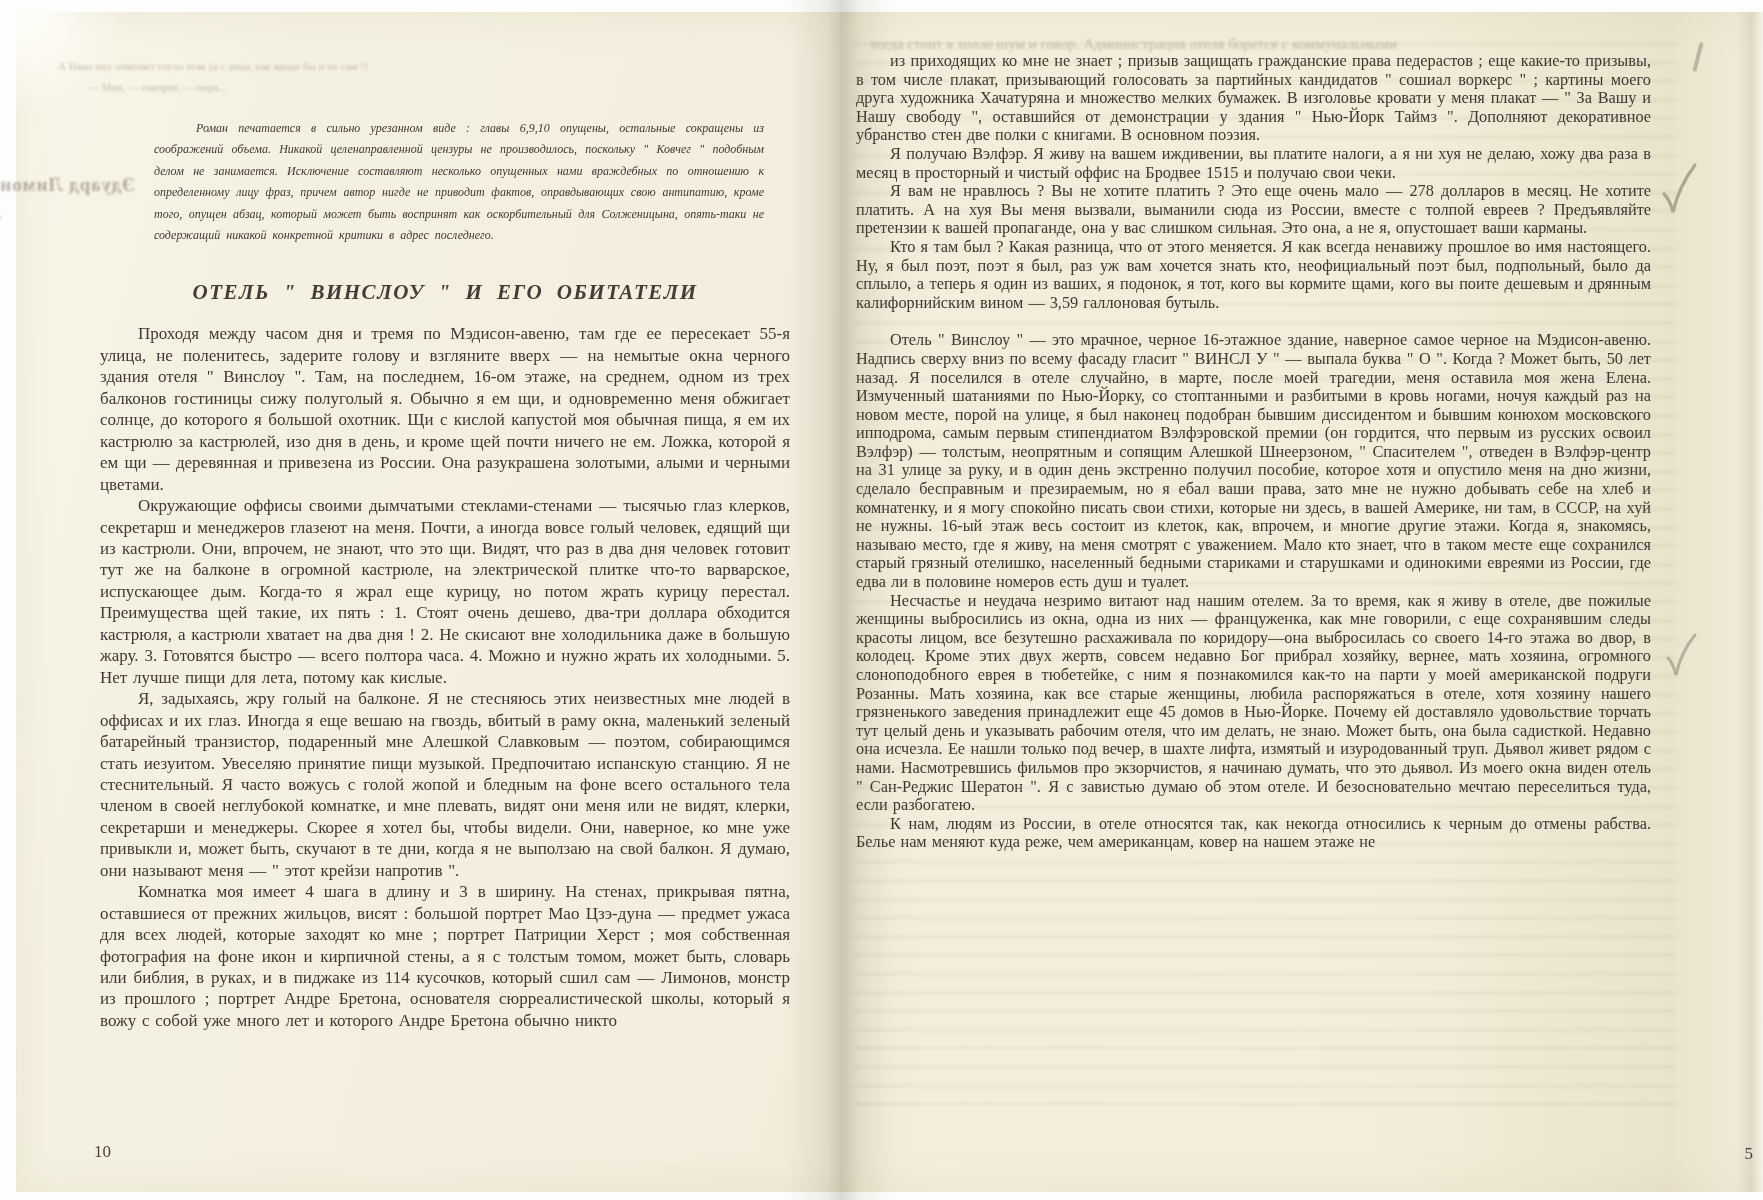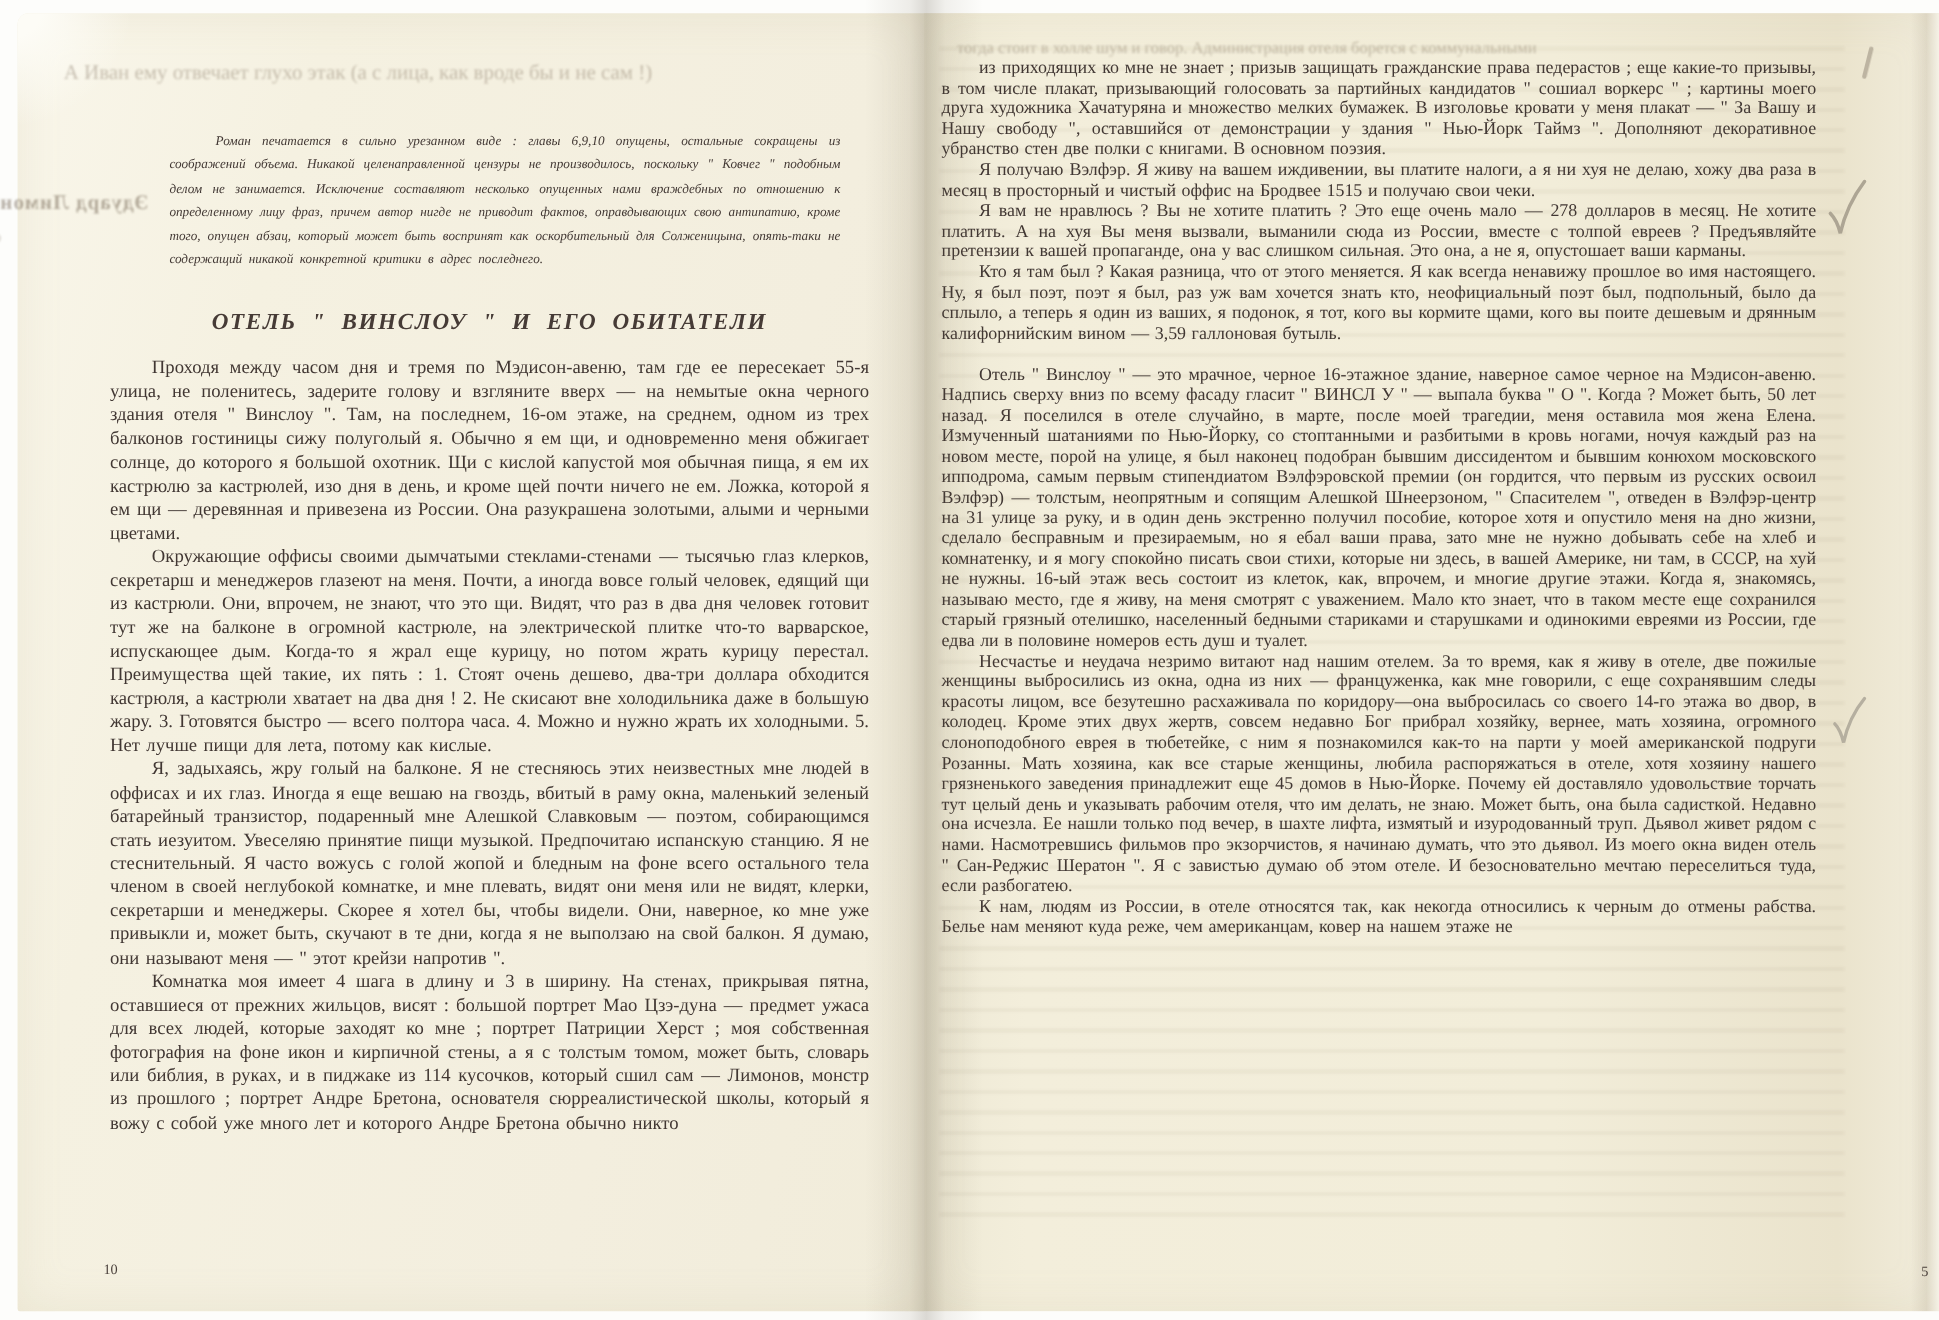--- a/index.html
+++ b/index.html
@@ -15,33 +15,33 @@
   .gutter{position:absolute;top:0;bottom:0;left:786px;width:108px;pointer-events:none;
     background:linear-gradient(to right,rgba(100,88,66,0) 0%,rgba(100,88,66,.10) 38%,rgba(80,70,52,.20) 52%,rgba(100,88,66,.08) 68%,rgba(100,88,66,0) 100%);}
   .corner-curl{position:absolute;left:0;top:0;width:110px;height:120px;border-radius:10px 0 0 0;
     background:radial-gradient(circle at -10% -10%, #fdfcf6 20%, rgba(253,252,246,0) 65%);}
   .edge-right{position:absolute;right:0;top:0;bottom:0;width:26px;
     background:linear-gradient(to right,rgba(120,105,80,0) 0%,rgba(120,105,80,.12) 55%,rgba(255,255,250,.5) 100%);}
 
   
   .lcol{position:absolute;left:84px;right:50px;top:0;}
   .ghost{color:rgba(104,86,64,.34);filter:blur(.8px);}
-  .ghost-block{position:absolute;left:32px;right:0;top:44px;font-size:19px;line-height:21px;
+  .ghost-block{position:absolute;left:32px;right:0;top:44px;font-size:11px;line-height:21px;
     white-space:nowrap;overflow:hidden;}
   .g-ind1{padding-left:40px;} .g-ind0{padding-left:10px;}
   .ghost-author{position:absolute;left:-38px;top:162px;transform:scaleX(-1);
     font-weight:bold;font-size:19px;letter-spacing:1px;color:rgba(84,66,48,.42);filter:blur(1px);white-space:nowrap;}
   .ghost-frag{position:absolute;left:-52px;top:196px;font-size:15px;color:rgba(104,86,64,.30);filter:blur(1px);}
   .note{margin:106px 26px 0 54px;font-style:italic;font-size:12px;line-height:21.4px;
     text-align:justify;text-indent:42px;word-spacing:3px;}
   .chapter-title{margin:34px 0 18px 0;text-align:center;font-style:italic;font-weight:bold;
     font-size:21px;letter-spacing:1.5px;word-spacing:7px;color:#463b36;}
   .body-l{font-size:17px;line-height:21.45px;text-align:justify;word-spacing:1.5px;}
   .body-l p{margin:0;text-indent:38px;}
-  .pageno{position:absolute;font-size:13px;color:#4a403b;}
+  .pageno{position:absolute;font-size:17px;color:#4a403b;}
   .pageno-left{left:78px;bottom:30px;}
   .pageno-right{right:10px;bottom:28px;}
 
   
   .rcol{position:absolute;left:16px;right:112px;top:40px;}
   .body-r{font-size:16.3px;line-height:18.6px;text-align:justify;word-spacing:1px;}
   .body-r p{margin:0;text-indent:34px;}
   .body-r p.gap-before{margin-top:19px;}
   .ghost-topline{position:absolute;left:30px;right:130px;top:24px;font-size:15px;
     white-space:nowrap;overflow:hidden;}
@@ -55,20 +55,21 @@
 </head>
 <body>
 
 <div class="shot">
 
   <div class="page page-left">
     <div class="corner-curl"></div>
 
     <div class="ghost ghost-block">
       <div class="g-ind0">А Иван ему отвечает глухо этак (а с лица, как вроде бы и не сам !)</div>
+      <div class="g-ind1">— Мне, — говорит, — пора...</div>
     </div>
     <div class="ghost-author">Эдуард Лимонов</div>
     <div class="ghost-frag ghost">особо</div>
 
     <div class="lcol">
       <div class="note">Роман печатается в сильно урезанном виде : главы 6,9,10 опущены, остальные сокращены из соображений объема. Никакой целенаправленной цензуры не производилось, поскольку " Ковчег " подобным делом не занимается. Исключение составляют несколько опущенных нами враждебных по отношению к определенному лицу фраз, причем автор нигде не приводит фактов, оправдывающих свою антипатию, кроме того, опущен абзац, который может быть воспринят как оскорбительный для Солженицына, опять-таки не содержащий никакой конкретной критики в адрес последнего.</div>
       <div class="chapter-title">ОТЕЛЬ " ВИНСЛОУ " И ЕГО ОБИТАТЕЛИ</div>
       <div class="body-l">
         <p>Проходя между часом дня и тремя по Мэдисон-авеню, там где ее пересекает 55-я улица, не поленитесь, задерите голову и взгляните вверх — на немытые окна черного здания отеля " Винслоу ". Там, на последнем, 16-ом этаже, на среднем, одном из трех балконов гостиницы сижу полуголый я. Обычно я ем щи, и одновременно меня обжигает солнце, до которого я большой охотник. Щи с кислой капустой моя обычная пища, я ем их кастрюлю за кастрюлей, изо дня в день, и кроме щей почти ничего не ем. Ложка, которой я ем щи — деревянная и привезена из России. Она разукрашена золотыми, алыми и черными цветами.</p>
         <p>Окружающие оффисы своими дымчатыми стеклами-стенами — тысячью глаз клерков, секретарш и менеджеров глазеют на меня. Почти, а иногда вовсе голый человек, едящий щи из кастрюли. Они, впрочем, не знают, что это щи. Видят, что раз в два дня человек готовит тут же на балконе в огромной кастрюле, на электрической плитке что-то варварское, испускающее дым. Когда-то я жрал еще курицу, но потом жрать курицу перестал. Преимущества щей такие, их пять : 1. Стоят очень дешево, два-три доллара обходится кастрюля, а кастрюли хватает на два дня ! 2. Не скисают вне холодильника даже в большую жару. 3. Готовятся быстро — всего полтора часа. 4. Можно и нужно жрать их холодными. 5. Нет лучше пищи для лета, потому как кислые.</p>

